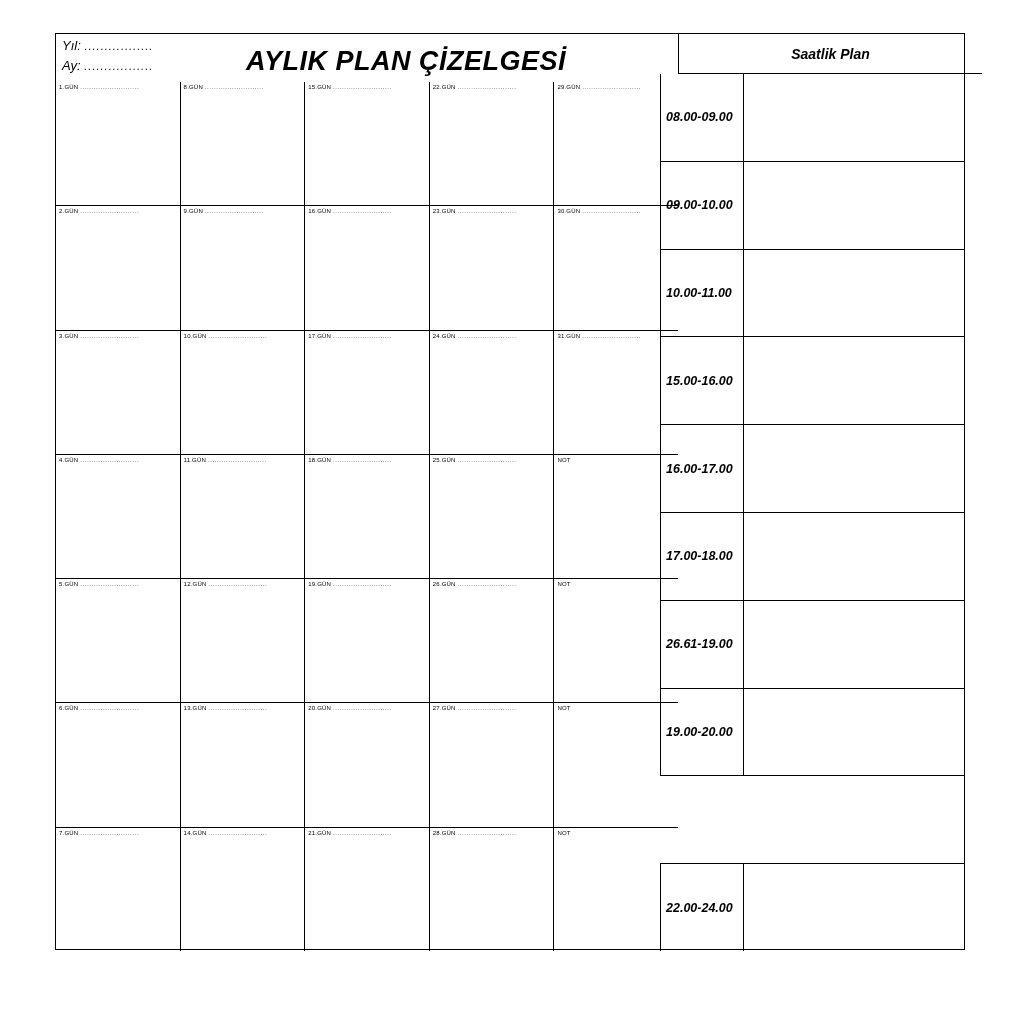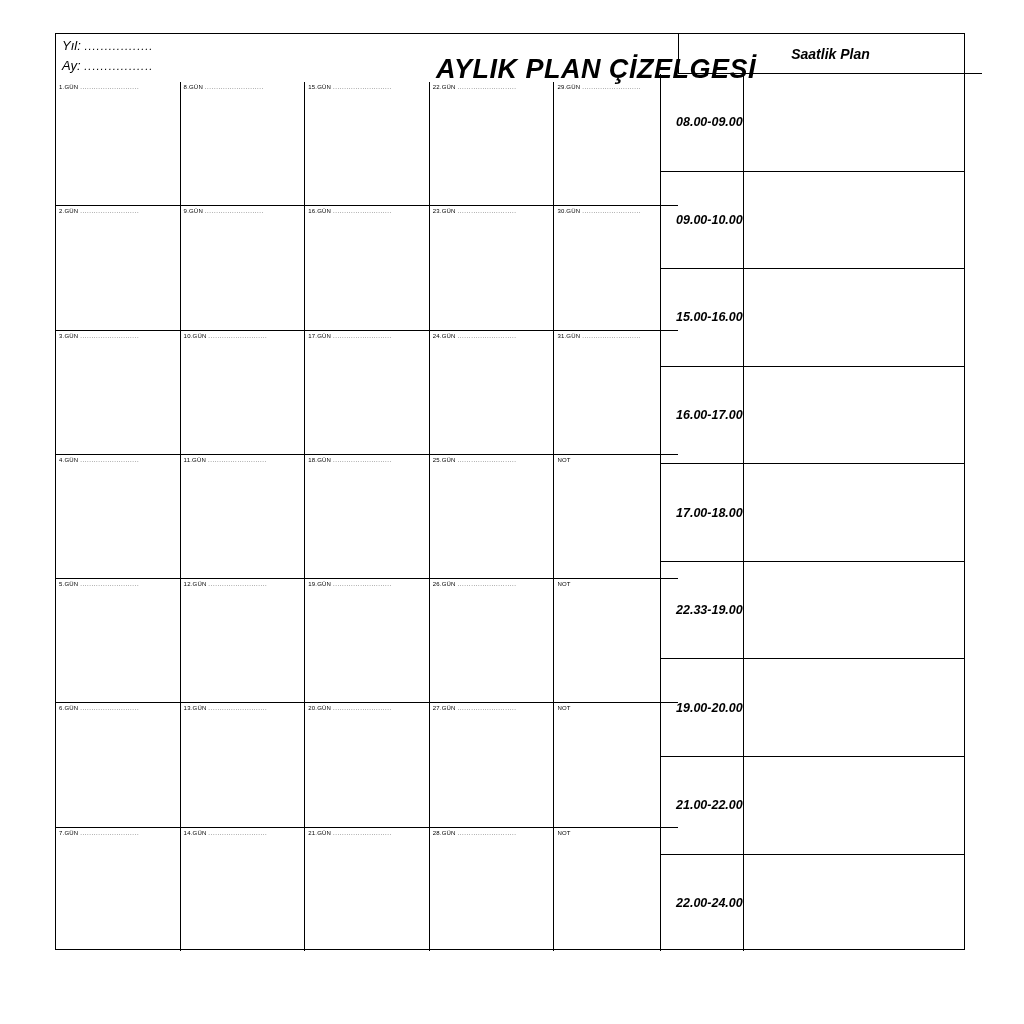--- a/index.html
+++ b/index.html
@@ -53,26 +53,25 @@
   }
   .yil-ay .dots {
     letter-spacing: 1px;
     font-size: 11px;
   }
   .doc-title {
     position: absolute;
     left: 190px;
     top: 12px;
     width: 510px;
-    text-align: right;
+    text-align: left;
     font-size: 27px;
     font-weight: bold;
     font-style: italic;
     letter-spacing: 0.5px;
-    margin-top: 8px;
   }
 
   
   .hour-block {
     position: absolute;
     right: 0;
     top: 0;
     width: 304px;
     height: 917px;
     box-sizing: border-box;
@@ -113,21 +112,21 @@
   .hour-row:first-child {
     border-top: none;
   }
   .hour-label {
     width: 84px;
     border-right: 1.2px solid #000;
     border-left: 1.2px solid #000;
     box-sizing: border-box;
     display: flex;
     align-items: center;
-    padding-left: 15px;
+    padding-left: 5px;
     font-size: 12.5px;
     font-style: italic;
     font-weight: bold;
   }
   .hour-value {
     flex: 1;
     box-sizing: border-box;
   }
 
   
@@ -427,41 +426,44 @@
 
         <div class="hour-row">
           <div class="hour-label">08.00-09.00</div>
           <div class="hour-value"></div>
         </div>
         <div class="hour-row">
           <div class="hour-label">09.00-10.00</div>
           <div class="hour-value"></div>
         </div>
         <div class="hour-row">
+          <div class="hour-label">10.00-11.00</div>
+          <div class="hour-value"></div>
+        </div>
+        <div class="hour-row">
           <div class="hour-label">15.00-16.00</div>
           <div class="hour-value"></div>
         </div>
         <div class="hour-row">
           <div class="hour-label">16.00-17.00</div>
           <div class="hour-value"></div>
         </div>
         <div class="hour-row">
           <div class="hour-label">17.00-18.00</div>
           <div class="hour-value"></div>
         </div>
         <div class="hour-row">
-          <div class="hour-label">22.33-19.00</div>
+          <div class="hour-label">26.61-19.00</div>
           <div class="hour-value"></div>
         </div>
         <div class="hour-row">
           <div class="hour-label">19.00-20.00</div>
           <div class="hour-value"></div>
         </div>
         <div class="hour-row">
-          <div class="hour-label">21.00-22.00</div>
           <div class="hour-value"></div>
         </div>
         <div class="hour-row">
           <div class="hour-label">22.00-24.00</div>
           <div class="hour-value"></div>
         </div>
 
       </div>
     </div>
 

